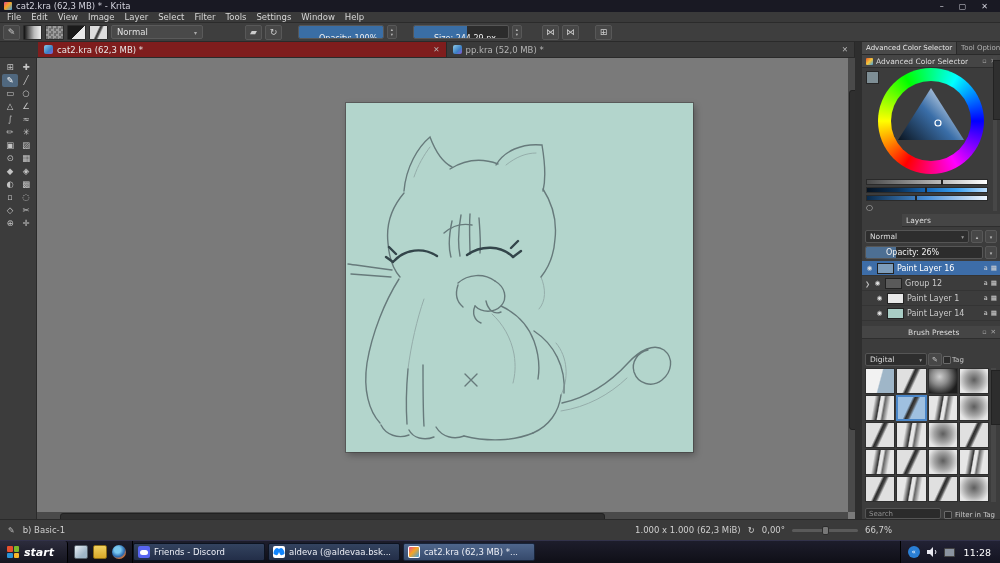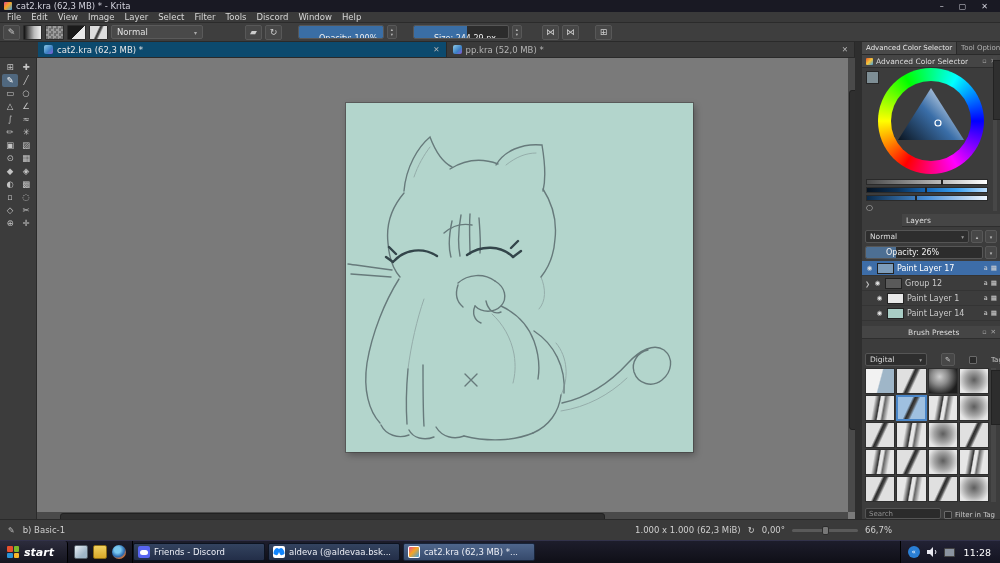--- a/index.html
+++ b/index.html
@@ -31,21 +31,21 @@
 .kslider{position:relative;height:14px;background:#2c2c2c;border:1px solid #565656;border-radius:2px;overflow:hidden;flex:none;padding-left:20px;}
 .kslider .fill{position:absolute;left:0;top:0;bottom:0;background:#3a6ea5;}
 .kslider .lbl{position:relative;z-index:1;font-size:8px;color:#f0f0f0;line-height:12px;text-align:center;white-space:nowrap;}
 .spin{width:10px;height:14px;display:flex;flex-direction:column;align-items:center;justify-content:center;background:#474747;border:1px solid #585858;border-radius:2px;font-size:4.5px;line-height:5px;color:#bbb;flex:none;}
 .gap40{width:36px;flex:none;}.gap12{width:10px;flex:none;}.gap16{width:14px;flex:none;}
 
 
 .tabbar-filler{position:absolute;left:0;top:42px;width:38px;height:16px;background:#353535;border-bottom:1px solid #2a2a2a;}
 .tabbar{position:absolute;left:38px;top:42px;width:817px;height:16px;background:#333;display:flex;border-bottom:1px solid #2a2a2a;}
 .doc-tab{flex:1;display:flex;align-items:center;gap:4px;padding:0 6px;font-size:8.5px;color:#b5b5b5;background:#3a3a3a;border-right:1px solid #292929;min-width:0;}
-.doc-tab.active{background:#0c4a6e;color:#e8e8e8;}
+.doc-tab.active{background:#7f1d1d;color:#e8e8e8;}
 .tab-icon{width:9px;height:9px;border-radius:2px;background:linear-gradient(135deg,#8ecbe8,#3b7fc4 60%,#8a5ad8);flex:none;}
 .tab-label{white-space:nowrap;overflow:hidden;text-overflow:ellipsis;}
 .tab-close{margin-left:auto;font-size:7.5px;color:#b8b8b8;flex:none;}
 
 
 .toolbox{position:absolute;left:0;top:58px;width:37px;height:461px;background:#3c3c3c;border-right:1px solid #2b2b2b;display:flex;flex-wrap:wrap;align-content:flex-start;padding:3px 2px;}
 .tool{width:16px;height:13px;display:flex;align-items:center;justify-content:center;border-radius:2px;}
 .tool .tool-glyph{font-size:8.5px;color:#c4c4c4;line-height:13px;}
 .tool.selected{background:#50687f;}
 .tool.selected .tool-glyph{color:#fff;}
@@ -96,21 +96,21 @@
 .layer-row.child{padding-left:13px;}
 .layer-row .caret{display:none;font-size:6px;color:#bbb;flex:none;}
 .layer-row.group .caret{display:inline;}
 .eye{width:9px;text-align:center;font-size:6.5px;color:#e0e0e0;flex:none;}
 .thumb{width:17px;height:11px;border:1px solid #222;background:#888;flex:none;}
 .lname{white-space:nowrap;overflow:hidden;text-overflow:ellipsis;}
 .layer-flags{margin-left:auto;display:flex;gap:3px;font-size:6.5px;color:#d6d6d6;flex:none;}
 .layer-btns{position:absolute;left:0;top:281px;width:138px;height:13px;display:flex;align-items:center;justify-content:space-between;padding:0 7px;}
 .lbtn{font-size:8px;color:#c8c8c8;line-height:13px;}
 .bp-header{top:284px;padding-left:46px;}
-.bp-filter{position:absolute;left:3px;top:311px;width:132px;height:13px;display:flex;align-items:center;gap:14px;}
+.bp-filter{position:absolute;left:3px;top:311px;width:132px;height:13px;display:flex;align-items:center;gap:1px;}
 .bp-filter .dk-select{flex:none;width:62px;}
 .pen-btn{width:14px;height:13px;background:#474747;border:1px solid #585858;border-radius:2px;display:flex;align-items:center;justify-content:center;font-size:7px;color:#ccc;flex:none;}
 .checkbox{width:8px;height:8px;background:#2b2b2b;border:1px solid #6a6a6a;border-radius:1px;flex:none;}
 .bp-filter .tag-label,.bp-search .flabel{font-size:7px;color:#c6c6c6;white-space:nowrap;}
 .bp-grid{position:absolute;left:3px;top:326px;width:124px;display:grid;grid-template-columns:repeat(4,1fr);gap:1px;}
 .tile{height:26px;background:#dcdcdc;border:1px solid #2e2e2e;}
 .k-split{background:linear-gradient(105deg,#f2f2f2 48%,#9fb6c8 52%);}
 .k-diag{background:#e0e0e0 linear-gradient(115deg,transparent 40%,#2a2a2a 47%,#4a4a4a 53%,transparent 60%);}
 .k-sphere{background:radial-gradient(circle at 38% 32%,#cfcfcf,#8a8a8a 35%,#1d1d1d 78%);}
 .k-soft{background:radial-gradient(circle at 50% 45%,#5e5e5e 0%,#a4a4a4 45%,#e6e6e6 80%);}
@@ -176,21 +176,21 @@
 
   <div class="menubar">
       <span class="menu-item">File</span>
       <span class="menu-item">Edit</span>
       <span class="menu-item">View</span>
       <span class="menu-item">Image</span>
       <span class="menu-item">Layer</span>
       <span class="menu-item">Select</span>
       <span class="menu-item">Filter</span>
       <span class="menu-item">Tools</span>
-      <span class="menu-item">Discord</span>
+      <span class="menu-item">Settings</span>
       <span class="menu-item">Window</span>
       <span class="menu-item">Help</span>
     </div>
 
   <div class="toolbar">
     <span class="tbtn">✎</span>
     <span class="swatch sw-gradient"></span>
     <span class="swatch sw-pattern"></span>
     <span class="swatch sw-colors"></span>
     <span class="swatch sw-preset"></span>
@@ -454,21 +454,21 @@
         <span class="lbl">Opacity:  26%</span>
       </span>
       <span class="mini-btn">▾</span>
     </div>
 
     <div class="layer-list">
         <div class="layer-row selected">
 
         <span class="eye">◉</span>
         <span class="thumb" style="background: rgb(125, 156, 186);"></span>
-        <span class="lname">Paint Layer 17</span>
+        <span class="lname">Paint Layer 16</span>
         <span class="layer-flags">
           <span>a</span>
           <span>▦</span>
         </span>
       </div>
         <div class="layer-row group">
         <span class="caret">❯</span>
         <span class="eye">◉</span>
         <span class="thumb" style="background: rgb(90, 90, 90);"></span>
         <span class="lname">Group 12</span>

